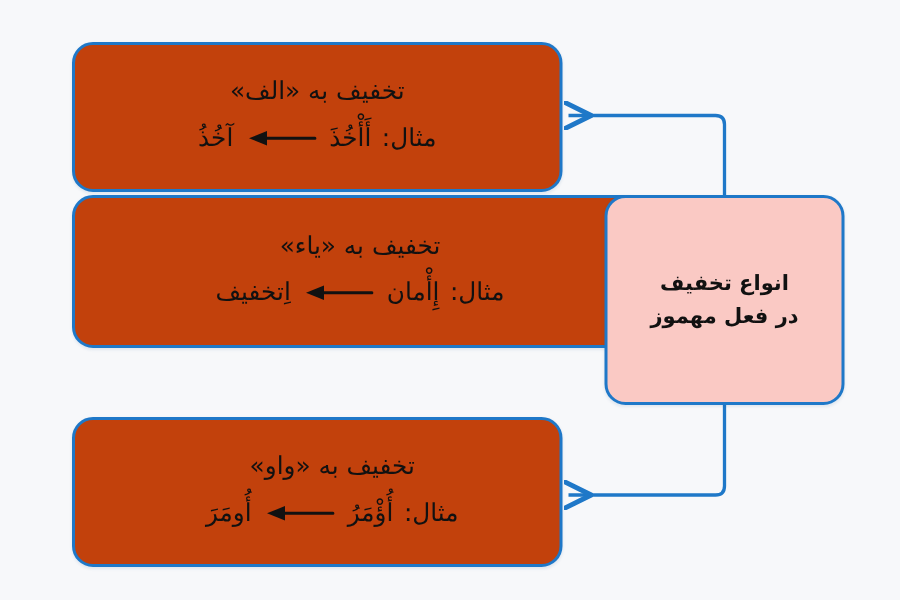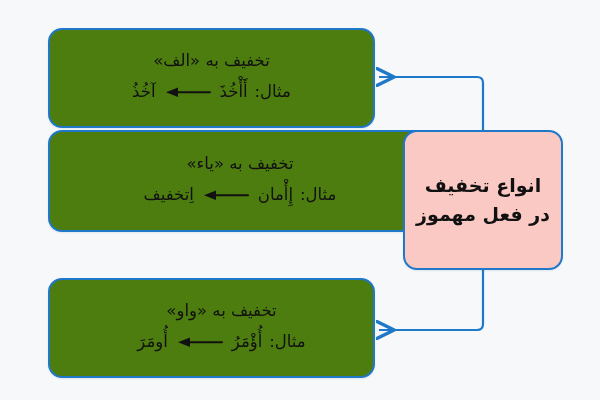--- a/index.html
+++ b/index.html
@@ -34,21 +34,21 @@
     display: flex;
     flex-direction: column;
     align-items: center;
     justify-content: center;
     text-align: center;
     direction: rtl;
     color: #111111;
     box-shadow: 0 1px 2px rgba(30,90,150,0.10);
   }
   .branch-node {
-    background: #4d7c0f;
+    background: #c2410c;
     padding: 6px 16px 8px 16px;
     gap: 9px;
   }
   .root-node {
     background: #fac9c4;
     gap: 4px;
     font-weight: bold;
     padding: 8px 10px;
   }
   .node-title {
@@ -72,21 +72,21 @@
   .example-from, .example-to {
     direction: rtl;
   }
   .transform-arrow {
     display: inline-flex;
     align-items: center;
     flex: 0 0 auto;
     margin: 0 2px;
   }
   .root-line {
-    font-size: 19px;
+    font-size: 14px;
     line-height: 1.3;
     white-space: nowrap;
   }
   #node-branch-alef { left: 48px;  top: 28px;  width: 327px; height: 100px; }
   #node-branch-yaa  { left: 48px;  top: 130px; width: 384px; height: 102px; }
   #node-branch-waw  { left: 48px;  top: 278px; width: 327px; height: 100px; padding-left: 36px; }
   #node-root        { left: 403px; top: 130px; width: 160px; height: 140px; }
 </style>
 </head>
 <body>

